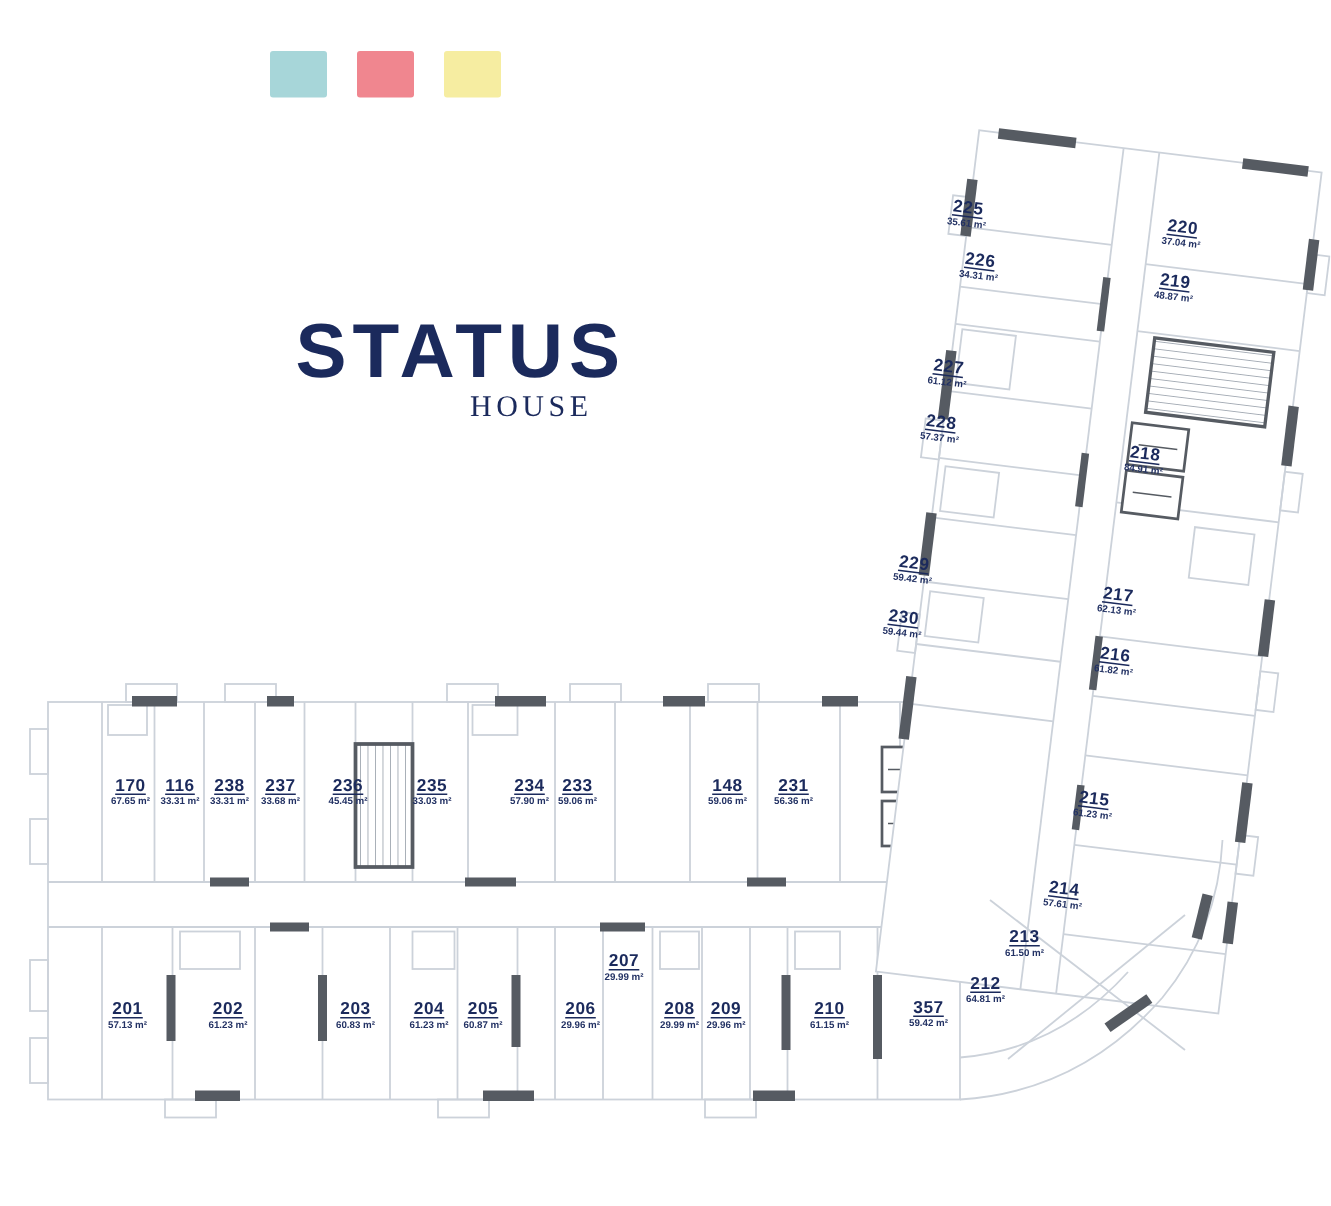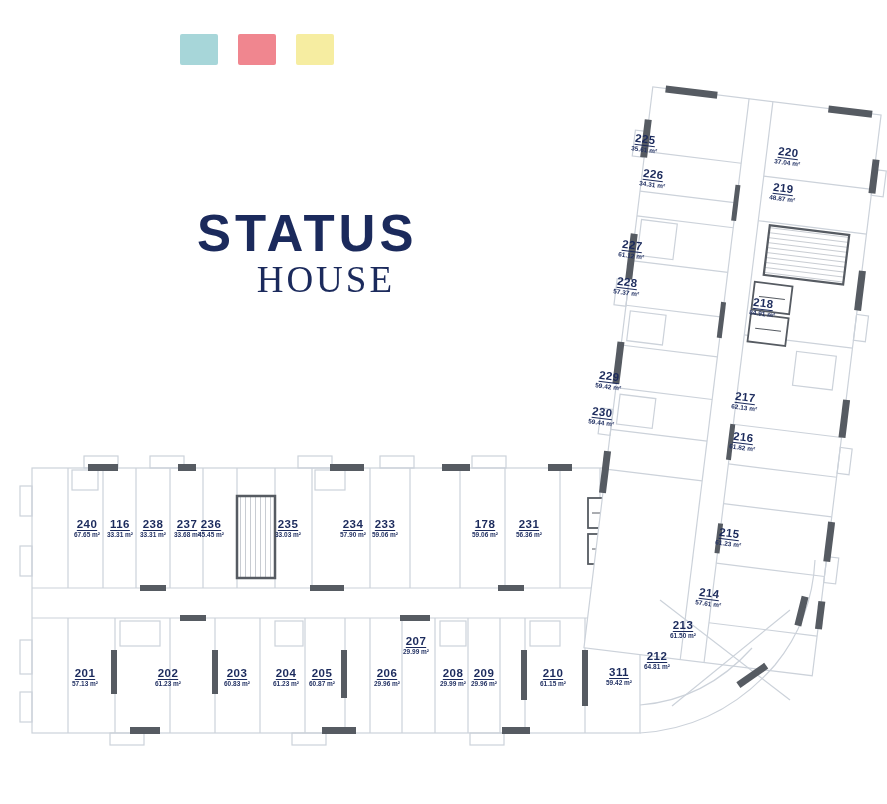--- a/index.html
+++ b/index.html
@@ -10,21 +10,21 @@
   
   .legend{position:absolute;left:180px;top:34px;display:flex;gap:20px;}
   .swatch{width:38px;height:31px;border-radius:2px;cursor:pointer;}
   
   .logo{position:absolute;left:197px;top:208px;width:198px;color:#1b2a5c;}
   .logo-title{
     font-size:51px;font-weight:800;letter-spacing:4px;line-height:1;
     font-family:"Liberation Sans", sans-serif;
   }
   .logo-subtitle{
-    text-align:right;font-size:37px;letter-spacing:3px;line-height:1;
+    text-align:right;font-size:20px;letter-spacing:3px;line-height:1;
     margin-top:2px;font-family:"Liberation Serif", serif;font-weight:400;
   }
   
   .plan-svg{position:absolute;left:0;top:0;}
   .units-layer{position:absolute;left:0;top:0;width:887px;height:804px;}
   .unit{
     position:absolute;text-align:center;color:#1b2a5c;cursor:pointer;
     transform:translate(-50%,-50%) rotate(var(--rot,0deg));
     white-space:nowrap;
   }
@@ -222,21 +222,21 @@
     <rect x="798" y="596" width="7" height="30" transform="rotate(14 801 611)"></rect>
   </g>
 </svg>
 
 <div class="units-layer" id="units-layer">
   <div class="unit" style="left: 85px; top: 677px; --rot: 0deg;">
     <span class="unit-number">201</span>
     <span class="unit-area">57.13 m²</span>
   </div>
 
-  <div class="unit" style="left: 152px; top: 677px; margin-left: 16px; --rot: 0deg;">
+  <div class="unit" style="left: 152px; top: 677px; --rot: 0deg;">
     <span class="unit-number">202</span>
     <span class="unit-area">61.23 m²</span>
   </div>
 
   <div class="unit" style="left: 189px; top: 677px; margin-left: 48px; --rot: 0deg;">
     <span class="unit-number">203</span>
     <span class="unit-area">60.83 m²</span>
   </div>
 
   <div class="unit" style="left: 286px; top: 677px; --rot: 0deg;">
@@ -268,21 +268,21 @@
     <span class="unit-number">209</span>
     <span class="unit-area">29.96 m²</span>
   </div>
 
   <div class="unit" style="left: 553px; top: 677px; --rot: 0deg;">
     <span class="unit-number">210</span>
     <span class="unit-area">61.15 m²</span>
   </div>
 
   <div class="unit" style="left: 619px; top: 676px; --rot: 0deg;">
-    <span class="unit-number">311</span>
+    <span class="unit-number">357</span>
     <span class="unit-area">59.42 m²</span>
   </div>
 
   <div class="unit" style="left: 657px; top: 660px; --rot: 0deg;">
     <span class="unit-number">212</span>
     <span class="unit-area">64.81 m²</span>
   </div>
 
   <div class="unit" style="left: 683px; top: 629px; --rot: 0deg;">
     <span class="unit-number">213</span>
@@ -353,56 +353,56 @@
     <span class="unit-number">230</span>
     <span class="unit-area">59.44 m²</span>
   </div>
 
   <div class="unit" style="left: 529px; top: 528px; --rot: 0deg;">
     <span class="unit-number">231</span>
     <span class="unit-area">56.36 m²</span>
   </div>
 
   <div class="unit" style="left: 485px; top: 528px; --rot: 0deg;">
-    <span class="unit-number">178</span>
+    <span class="unit-number">148</span>
     <span class="unit-area">59.06 m²</span>
   </div>
 
   <div class="unit" style="left: 385px; top: 528px; --rot: 0deg;">
     <span class="unit-number">233</span>
     <span class="unit-area">59.06 m²</span>
   </div>
 
   <div class="unit" style="left: 353px; top: 528px; text-align: center; --rot: 0deg;">
     <span class="unit-number">234</span>
     <span class="unit-area">57.90 m²</span>
   </div>
 
   <div class="unit" style="left: 288px; top: 528px; --rot: 0deg;">
     <span class="unit-number">235</span>
     <span class="unit-area">33.03 m²</span>
   </div>
 
-  <div class="unit" style="left: 211px; top: 528px; --rot: 0deg;">
+  <div class="unit" style="left: 232px; top: 528px; --rot: 0deg;">
     <span class="unit-number">236</span>
     <span class="unit-area">45.45 m²</span>
   </div>
 
   <div class="unit" style="left: 187px; top: 528px; --rot: 0deg;">
     <span class="unit-number">237</span>
     <span class="unit-area">33.68 m²</span>
   </div>
 
   <div class="unit" style="left: 153px; top: 528px; --rot: 0deg;">
     <span class="unit-number">238</span>
     <span class="unit-area">33.31 m²</span>
   </div>
 
   <div class="unit" style="left: 120px; top: 528px; --rot: 0deg;">
     <span class="unit-number">116</span>
     <span class="unit-area">33.31 m²</span>
   </div>
 
   <div class="unit" style="left: 87px; top: 528px; --rot: 0deg;">
-    <span class="unit-number">240</span>
+    <span class="unit-number">170</span>
     <span class="unit-area">67.65 m²</span>
   </div>
 </div>
 
 </body></html>

